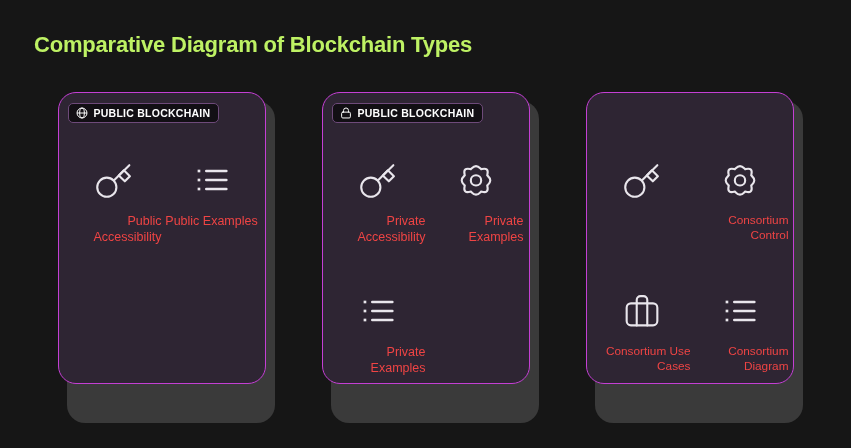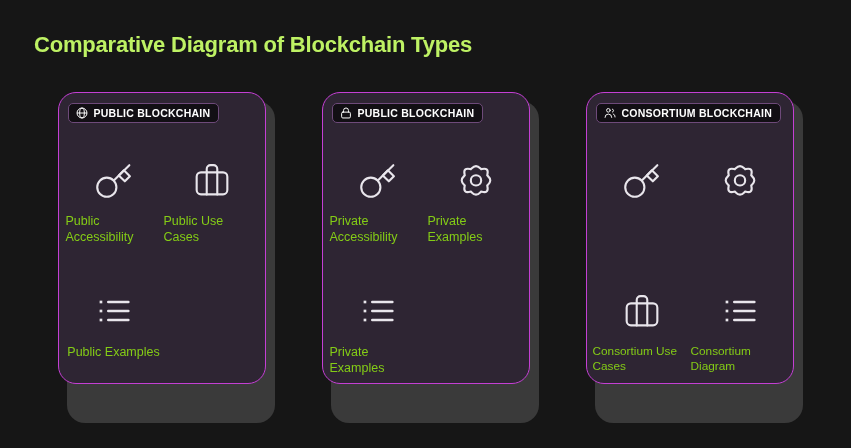--- a/index.html
+++ b/index.html
@@ -125,22 +125,22 @@
   .feature-icon {
     width: 46px;
     height: 46px;
     display: block;
     margin-bottom: 10px;
   }
 
   .feature-label {
     font-size: 12.5px;
     line-height: 1.28;
-    text-align: left;
-    color: #84cc16;
+    text-align: right;
+    color: #ef4444;
     max-width: 96px;
     word-wrap: break-word;
   }
 
   .card-3 .feature-label { font-size: 11.8px; max-width: 100px; }
 </style>
 </head>
 <body>
 
 <div class="page-title">Comparative Diagram of Blockchain Types</div>
@@ -165,29 +165,20 @@
         <div class="feature">
           <svg class="feature-icon" viewBox="0 0 48 48" fill="none" stroke="#e9e6ec" stroke-width="2.2" stroke-linecap="round" stroke-linejoin="round">
             <circle cx="16.5" cy="31.5" r="10"></circle>
             <line x1="23.8" y1="24.4" x2="40" y2="8.5"></line>
             <path d="M29 19.2 L35.3 25.4 L40.6 20.1 L34.3 13.9 Z"></path>
           </svg>
           <div class="feature-label">Public Accessibility</div>
         </div>
 
 
-        <div class="feature">
-          <svg class="feature-icon" viewBox="0 0 48 48" fill="none" stroke="#e9e6ec" stroke-width="2.2" stroke-linecap="round" stroke-linejoin="round">
-            <rect x="8" y="16" width="32" height="23" rx="4.5"></rect>
-            <path d="M18.5 16 V12.5 a4 4 0 0 1 4-4 h3 a4 4 0 0 1 4 4 V16"></path>
-            <line x1="18.5" y1="16" x2="18.5" y2="39"></line>
-            <line x1="29.5" y1="16" x2="29.5" y2="39"></line>
-          </svg>
-          <div class="feature-label">Public Use Cases</div>
-        </div>
 
         <div class="feature">
           <svg class="feature-icon" viewBox="0 0 48 48" fill="none" stroke="#e9e6ec" stroke-width="2.6" stroke-linecap="round">
             <rect x="9" y="13.2" width="2.8" height="2.8" fill="#e9e6ec" stroke="none"></rect>
             <rect x="9" y="22.6" width="2.8" height="2.8" fill="#e9e6ec" stroke="none"></rect>
             <rect x="9" y="32" width="2.8" height="2.8" fill="#e9e6ec" stroke="none"></rect>
             <line x1="18" y1="14.6" x2="39" y2="14.6"></line>
             <line x1="18" y1="24" x2="39" y2="24"></line>
             <line x1="18" y1="33.4" x2="39" y2="33.4"></line>
           </svg>
@@ -244,46 +235,38 @@
         </div>
 
       </div>
     </div>
   </div>
 
   <div class="card-wrap card-3">
     <div class="card-shadow"></div>
     <div class="card">
 
-      <div class="badge">
-        <svg class="badge-icon" viewBox="0 0 24 24" fill="none" stroke="#ffffff" stroke-width="1.6" stroke-linecap="round" stroke-linejoin="round">
-          <circle cx="9.2" cy="7.4" r="3.1"></circle>
-          <path d="M3.4 19.6 a5.8 5.8 0 0 1 11.6 0"></path>
-          <path d="M16.2 5.4 a2.6 2.6 0 0 1 0 5"></path>
-          <path d="M17.6 13.6 a5 5 0 0 1 3.2 5.2"></path>
-        </svg>
-        <span class="badge-label">CONSORTIUM BLOCKCHAIN</span>
-      </div>
 
       <div class="features">
 
         <div class="feature">
           <svg class="feature-icon" viewBox="0 0 48 48" fill="none" stroke="#e9e6ec" stroke-width="2.2" stroke-linecap="round" stroke-linejoin="round">
             <circle cx="16.5" cy="31.5" r="10"></circle>
             <line x1="23.8" y1="24.4" x2="40" y2="8.5"></line>
             <path d="M29 19.2 L35.3 25.4 L40.6 20.1 L34.3 13.9 Z"></path>
           </svg>
         </div>
 
         <div class="feature">
           <svg class="feature-icon" viewBox="0 0 48 48" fill="none" stroke="#e9e6ec" stroke-width="2.2" stroke-linecap="round" stroke-linejoin="round">
             <path d="M24 5.5
                      c2.6 0 4.3 2.3 5.3 3.2 1.4-.2 4.2-1.4 6 .4 1.8 1.8.6 4.6.4 6 .9 1 3.2 2.7 3.2 5.3s-2.3 4.3-3.2 5.3c.2 1.4 1.4 4.2-.4 6-1.8 1.8-4.6.6-6 .4-1 .9-2.7 3.2-5.3 3.2s-4.3-2.3-5.3-3.2c-1.4.2-4.2 1.4-6-.4-1.8-1.8-.6-4.6-.4-6-.9-1-3.2-2.7-3.2-5.3s2.3-4.3 3.2-5.3c-.2-1.4-1.4-4.2.4-6 1.8-1.8 4.6-.6 6-.4 1-.9 2.7-3.2 5.3-3.2Z" transform="translate(0,4)"></path>
             <circle cx="24" cy="24.4" r="5.4"></circle>
           </svg>
+          <div class="feature-label">Consortium Control</div>
         </div>
 
         <div class="feature">
           <svg class="feature-icon" viewBox="0 0 48 48" fill="none" stroke="#e9e6ec" stroke-width="2.2" stroke-linecap="round" stroke-linejoin="round">
             <rect x="8" y="16" width="32" height="23" rx="4.5"></rect>
             <path d="M18.5 16 V12.5 a4 4 0 0 1 4-4 h3 a4 4 0 0 1 4 4 V16"></path>
             <line x1="18.5" y1="16" x2="18.5" y2="39"></line>
             <line x1="29.5" y1="16" x2="29.5" y2="39"></line>
           </svg>
           <div class="feature-label">Consortium Use Cases</div>

